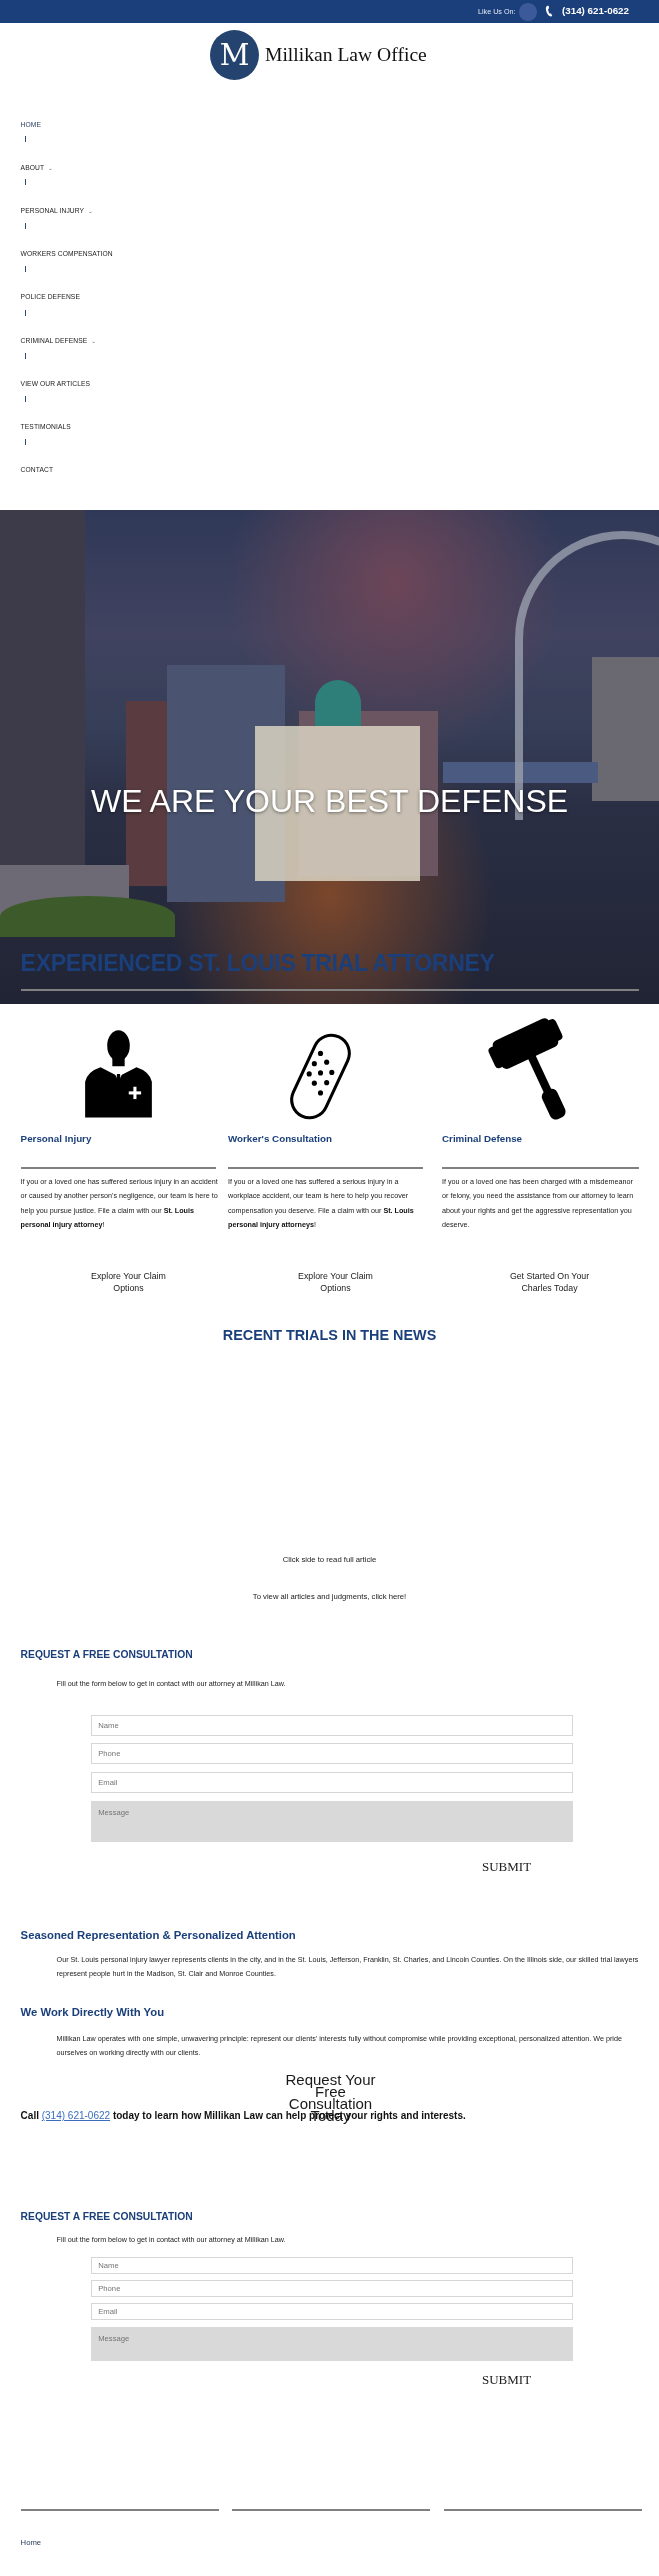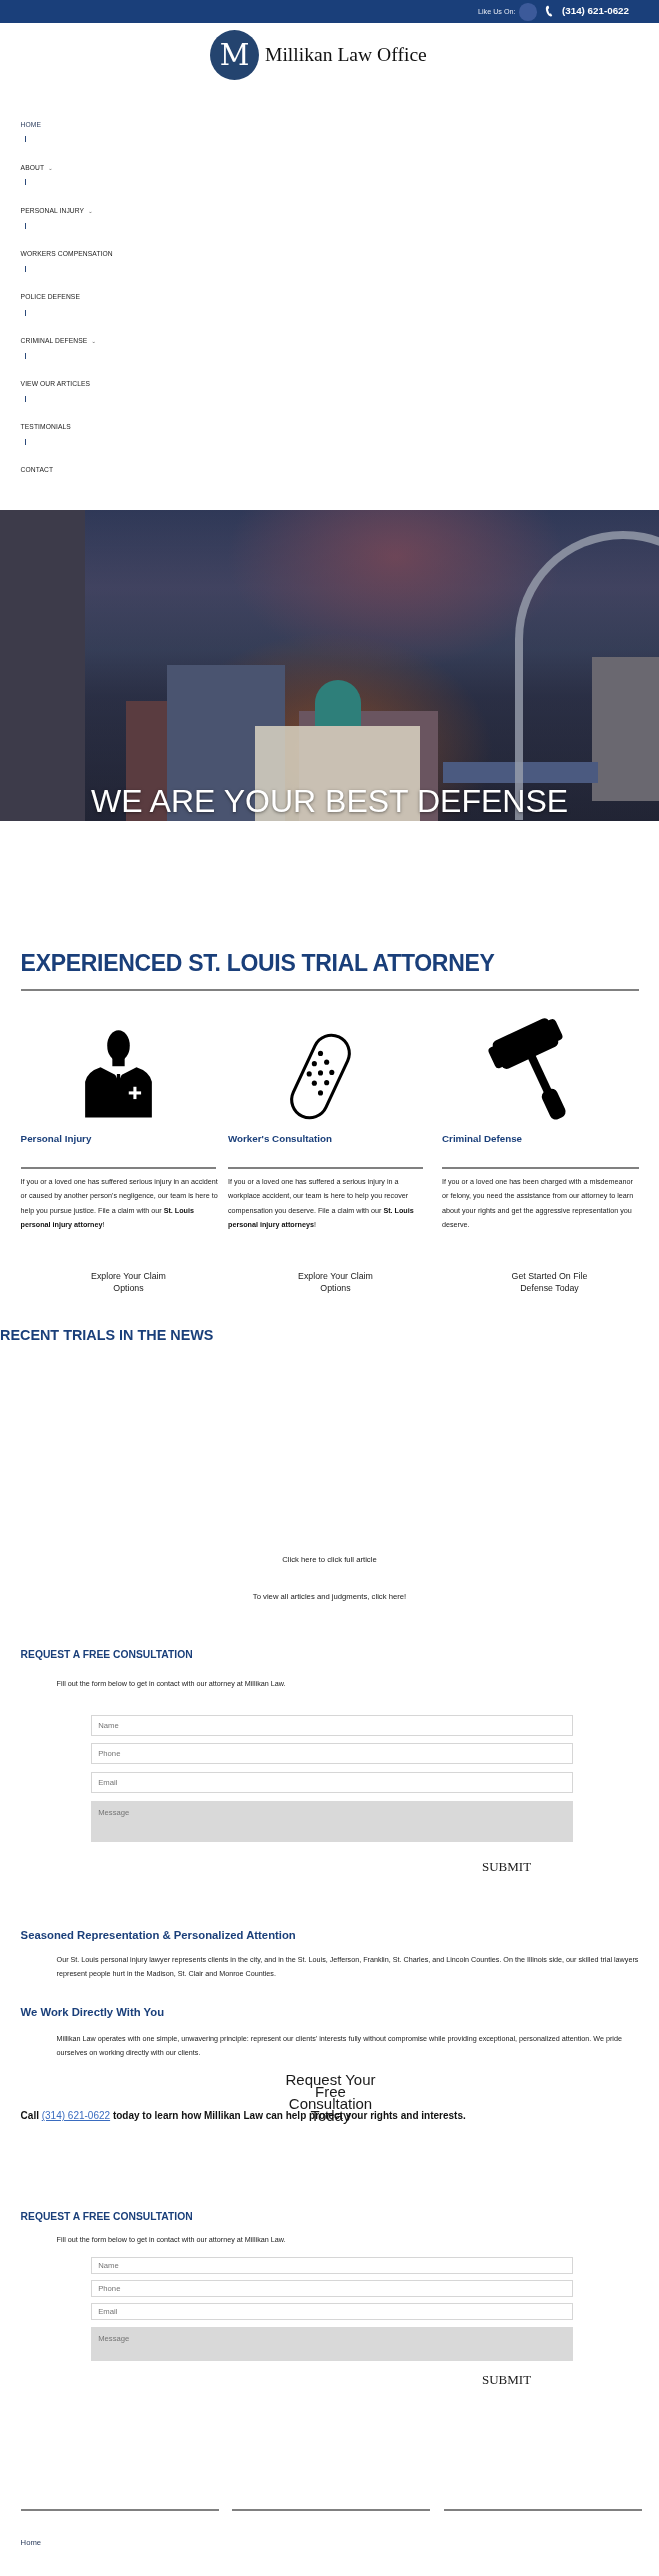--- a/index.html
+++ b/index.html
@@ -20,21 +20,21 @@
   .logo .circle { position: absolute; left: 0; top: 0; width: 49px; height: 50px; border-radius: 50%; background: #24446f; color: #fff; font-family: "DejaVu Serif", serif; font-size: 29px; text-align: center; line-height: 50px; }
   .logo .name { position: absolute; left: 55px; top: 14.4px; font-family: "Liberation Serif", serif; font-size: 19.6px; color: #111; white-space: nowrap; }
 
   
   .nav-item { left: 20.6px; font-size: 6.7px; color: #1a1a1a; letter-spacing: 0.1px; white-space: nowrap; }
   .nav-item.active { color: #2a3b5c; }
   .nav-item .chev { font-size: 5.2px; margin-left: 4.1px; color: #333; }
   .nav-sep { left: 25px; width: 0.5px; height: 6.2px; background: #2c4a7a; }
 
   
-  .hero { left: 0; top: 510px; width: 659px; height: 311px; overflow: hidden;
+  .hero { left: 0; top: 510px; width: 659px; height: 494px; overflow: hidden;
     background:
       linear-gradient(rgba(20,24,45,0.35), rgba(20,24,45,0.45)),
       radial-gradient(ellipse at 50% 78%, #c96a2a 0%, rgba(201,106,42,0) 35%),
       radial-gradient(ellipse at 60% 15%, #a06070 0%, rgba(160,96,112,0) 30%),
       linear-gradient(180deg, #3e4a6e 0%, #5b5c7e 25%, #4b5672 45%, #3a3f55 60%, #2c2e3a 100%); }
   .hero .bld { position: absolute; background: #3a3e50; }
   .hero .arch { position: absolute; left: 515px; top: 20.6px; width: 216px; height: 289px; border: 8.2px solid #9aa0ae; border-bottom: none; border-radius: 108px 108px 0 0; opacity: 0.8; }
   .hero .dome { position: absolute; left: 315px; top: 170px; width: 46px; height: 46px; border-radius: 50% 50% 0 0; background: #2e7f7a; }
   .hero .court { position: absolute; left: 255px; top: 216px; width: 165px; height: 155px; background: #d9d3c2; opacity: 0.85; }
   .hero .river { position: absolute; left: 443px; top: 252px; width: 155px; height: 20.6px; background: #4b5a80; }
@@ -45,21 +45,21 @@
   .h-main { left: 20.6px; top: 950px; font-size: 23px; font-weight: bold; color: #1a3f7a; letter-spacing: -0.3px; text-align: right; }
   .rule { height: 1.5px; background: #808080; }
 
   .svc-title { font-size: 9.8px; font-weight: bold; color: #1a3f7a; }
   .svc-body { font-size: 7.2px; line-height: 14.4px; color: #1a1a1a; width: 198px; }
   .svc-body b { color: #111; }
   .svc-cta { font-size: 8.8px; line-height: 12px; color: #1a1a1a; text-align: center; width: 103px; margin-top: 21px; }
 
   .icon-box { width: 77px; height: 103px; }
 
-  .h-center { left: 0; width: 659px; font-size: 14.4px; font-weight: bold; color: #1a3f7a; }
+  .h-center { left: 0; width: 659px; text-align: center; font-size: 14.4px; font-weight: bold; color: #1a3f7a; }
   .link-c { left: 0; width: 659px; text-align: center; font-size: 7.7px; color: #1a1a1a; }
 
   .h-sub { left: 20.6px; font-size: 11.3px; font-weight: bold; color: #1a3f7a; }
   .p { left: 20.6px; font-size: 7.2px; line-height: 14.4px; color: #1a1a1a; width: 618px; padding-left: 36px; }
 
   .field { left: 91px; width: 482px; border: 1px solid #d6d6d6; background: #fff; font-size: 7.7px; color: #aaa; padding: 0 6.2px; font-family: "Liberation Sans", sans-serif; }
   .field.msg { background: #d9d9d9; border-color: #d9d9d9; padding-top: 6.2px; resize: none; }
   .submit { left: 482px; font-size: 13px; color: #1a1a1a; background: none; border: none; font-family: Liberation Serif, serif; cursor: pointer; }
 
   .cta-center { left: 279px; width: 103px; text-align: center; font-size: 15px; line-height: 12px; color: #1a1a1a; }
@@ -179,25 +179,25 @@
   <h3 class="abs svc-title" style="left:228px;top:1133px">Worker's Consultation</h3>
   <div class="abs rule" style="left:228px;top:1167px;width:195px"></div>
   <p class="abs svc-body" style="left:228px;top:1175px"><span>If you or a loved one has suffered a serious injury in a workplace accident, our team is here to help you recover compensation you deserve. File a claim with our </span><b>St. Louis personal injury attorneys</b><span>!</span></p>
   <a class="abs svc-cta" style="left:284px;top:1249px">Explore Your Claim Options</a>
 </div>
 
 <div>
   <h3 class="abs svc-title" style="left:442px;top:1133px">Criminal Defense</h3>
   <div class="abs rule" style="left:442px;top:1167px;width:197px"></div>
   <p class="abs svc-body" style="left:442px;top:1175px"><span>If you or a loved one has been charged with a misdemeanor or felony, you need the assistance from our attorney to learn about your rights and get the aggressive representation you deserve.</span></p>
-  <a class="abs svc-cta" style="left:498px;top:1249px">Get Started On File Defense Today</a>
+  <a class="abs svc-cta" style="left:498px;top:1249px">Get Started On Your Charles Today</a>
 </div>
 
 <h2 class="abs h-center" style="top:1327px">RECENT TRIALS IN THE NEWS</h2>
-<a class="abs link-c" style="top:1555px">Click here to click full article</a>
+<a class="abs link-c" style="top:1555px">Click side to read full article</a>
 <a class="abs link-c" style="top:1592px">To view all articles and judgments, click here!</a>
 
 <section>
   <h3 class="abs h-sub" style="top:1649px;font-size:10.3px">REQUEST A FREE CONSULTATION</h3>
   <p class="abs p" style="top:1679px;line-height:9.3px">Fill out the form below to get in contact with our attorney at Millikan  Law.</p>
   <input class="abs field" style="top: 1715px; height: 20.6px;" type="text" placeholder="Name">
   <input class="abs field" style="top: 1743px; height: 20.6px;" type="text" placeholder="Phone">
   <input class="abs field" style="top: 1772px; height: 20.6px;" type="text" placeholder="Email">
   <textarea class="abs field msg" style="top: 1801px; height: 41px;" placeholder="Message"></textarea>
   <button class="abs submit" style="top:1859px">SUBMIT</button>

